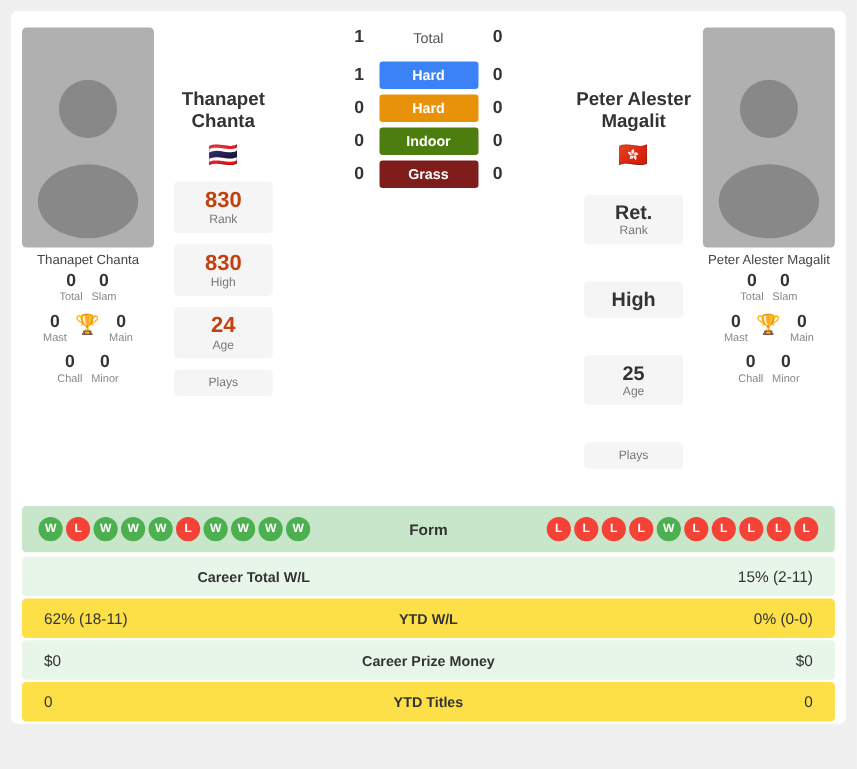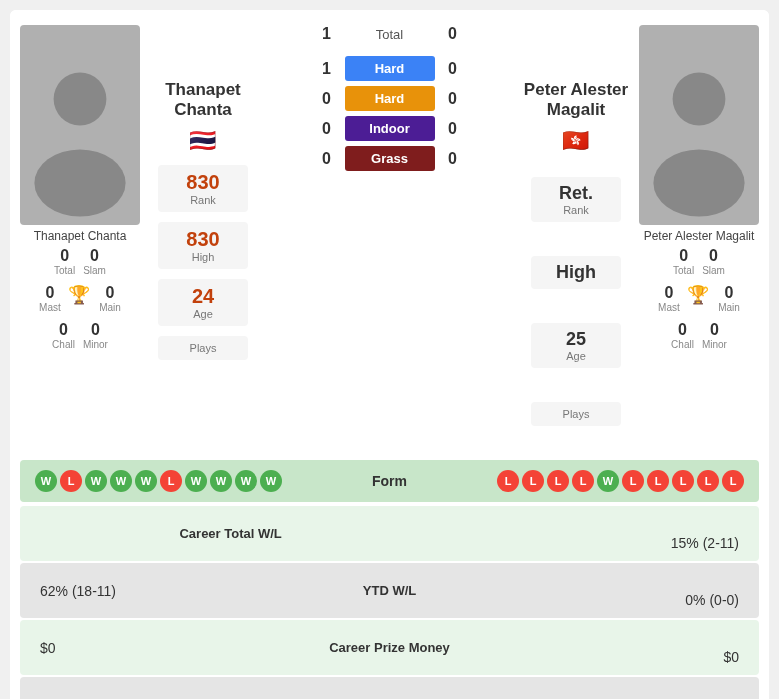--- a/index.html
+++ b/index.html
@@ -150,21 +150,21 @@
       border-radius: 3px;
       color: #fff;
       font-weight: bold;
       font-size: 13px;
       width: 90px;
       text-align: center;
     }
 
     .surface-hard { background: #3b82f6; }
     .surface-clay { background: #e8920a; }
-    .surface-indoor { background: #4c1d95; }
+    .surface-indoor { background: #4d7c0f; }
     .surface-grass { background: #7f1d1d; }
 
     .total-row {
       display: flex;
       align-items: center;
       justify-content: center;
       gap: 8px;
       font-size: 15px;
       font-weight: bold;
       margin-bottom: 8px;
@@ -246,32 +246,32 @@
       border-radius: 4px;
     }
 
     .stats-row-value {
       font-size: 14px;
       color: #333;
       flex: 1;
     }
 
     .stats-row-value.left { text-align: left; }
-    .stats-row-value.right { text-align: right; margin-top: 19px; }
+    .stats-row-value.right { text-align: right; }
 
     .stats-row-label {
       font-weight: bold;
       font-size: 13px;
       color: #333;
       flex: 1.2;
       text-align: center;
     }
 
     .alt-row {
-      background: #e5e5e5;
+      background: #fde047;
       gap: 17px;
     }
   </style>
 </head>
 <body>
 
 <div class="main-card">
 
   <div class="player-comparison">
 

